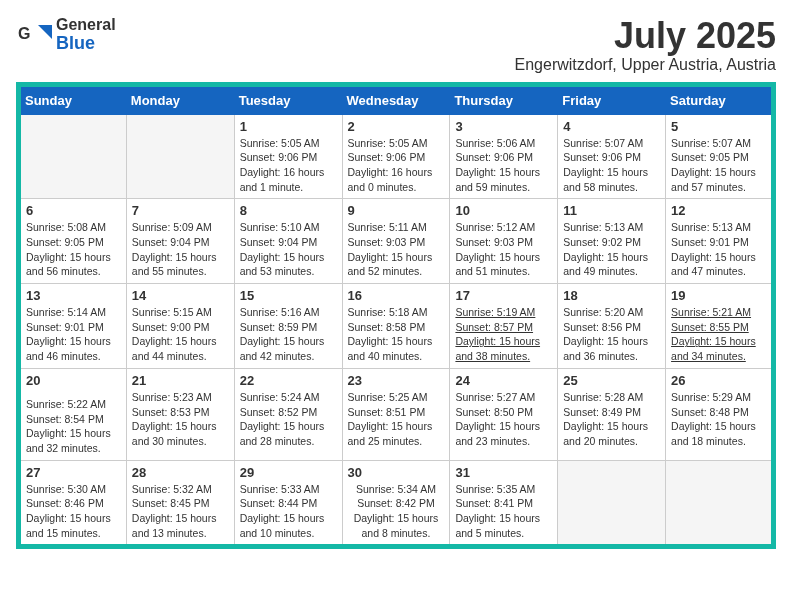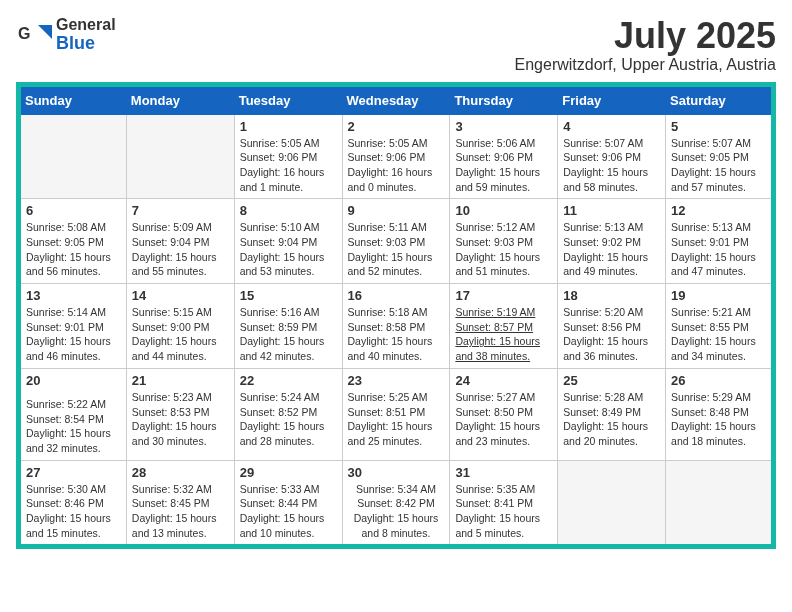--- a/index.html
+++ b/index.html
@@ -255,21 +255,21 @@
         </td>
         <td>
           <span class="day-number">18</span>
           <div class="day-info" style="white-space: pre-line;">Sunrise: 5:20 AM
 Sunset: 8:56 PM
 Daylight: 15 hours
 and 36 minutes.</div>
         </td>
         <td>
           <span class="day-number">19</span>
-          <div class="day-info" style="white-space: pre-line;">Sunrise: 5:21 AM
+          <div class="day-info" style="white-space: pre-line; text-decoration: underline;">Sunrise: 5:21 AM
 Sunset: 8:55 PM
 Daylight: 15 hours
 and 34 minutes.</div>
         </td>
       </tr>
       <tr>
         <td>
           <span class="day-number">20</span>
           <div class="day-info" style="white-space: pre-line; margin-top: 9px;">Sunrise: 5:22 AM
 Sunset: 8:54 PM

